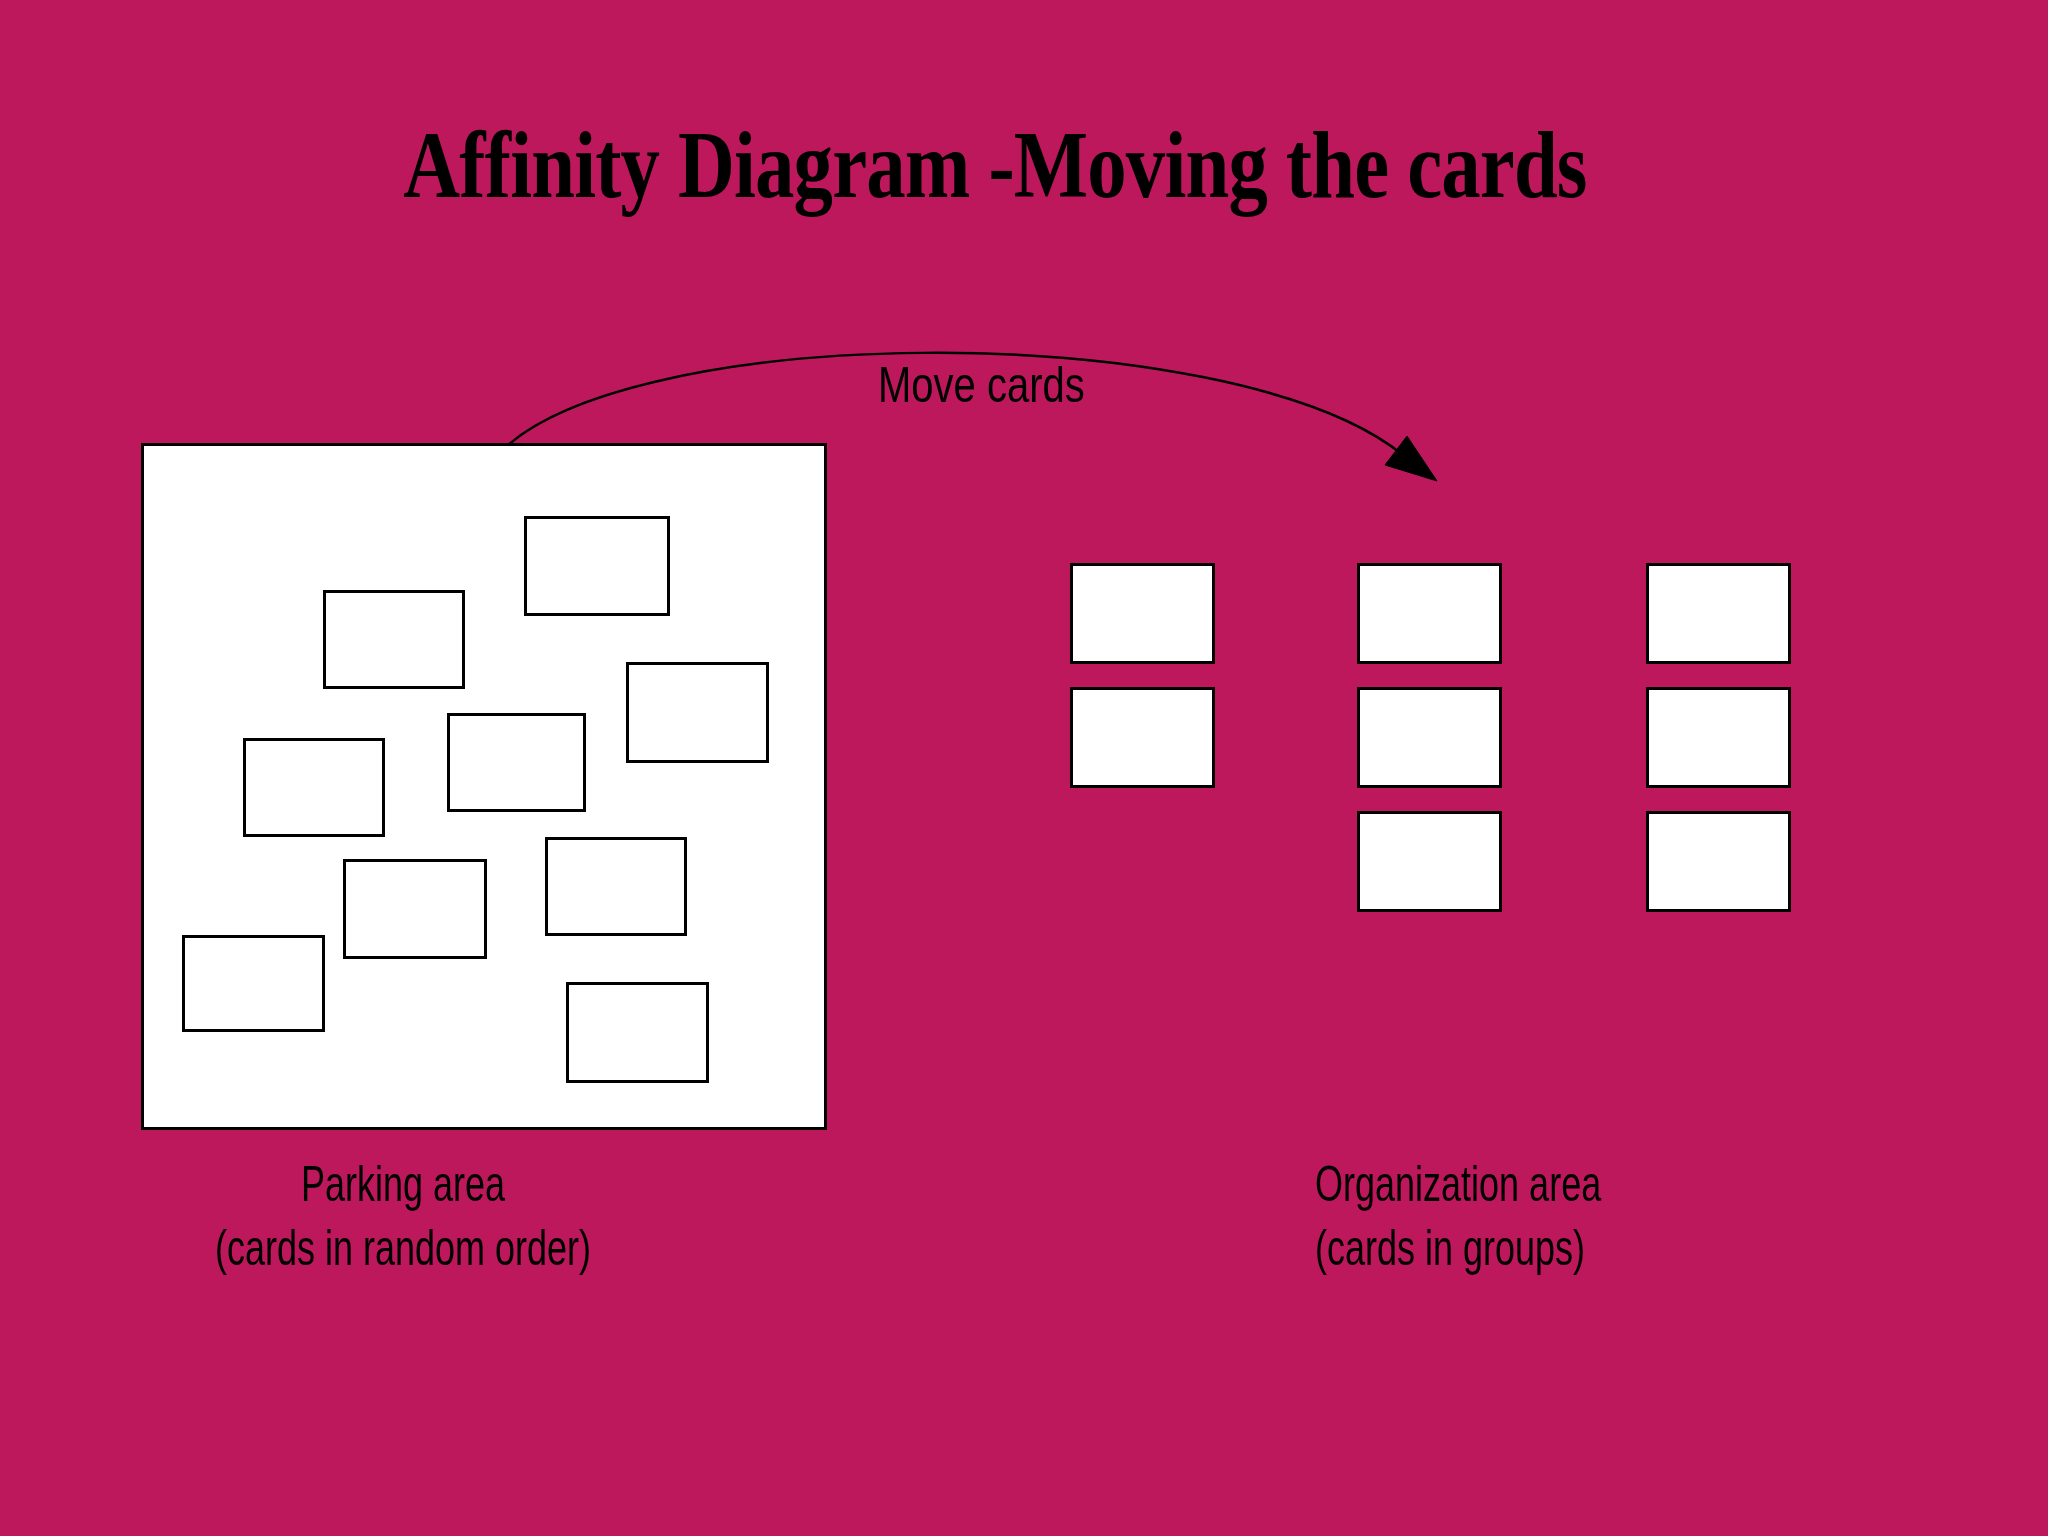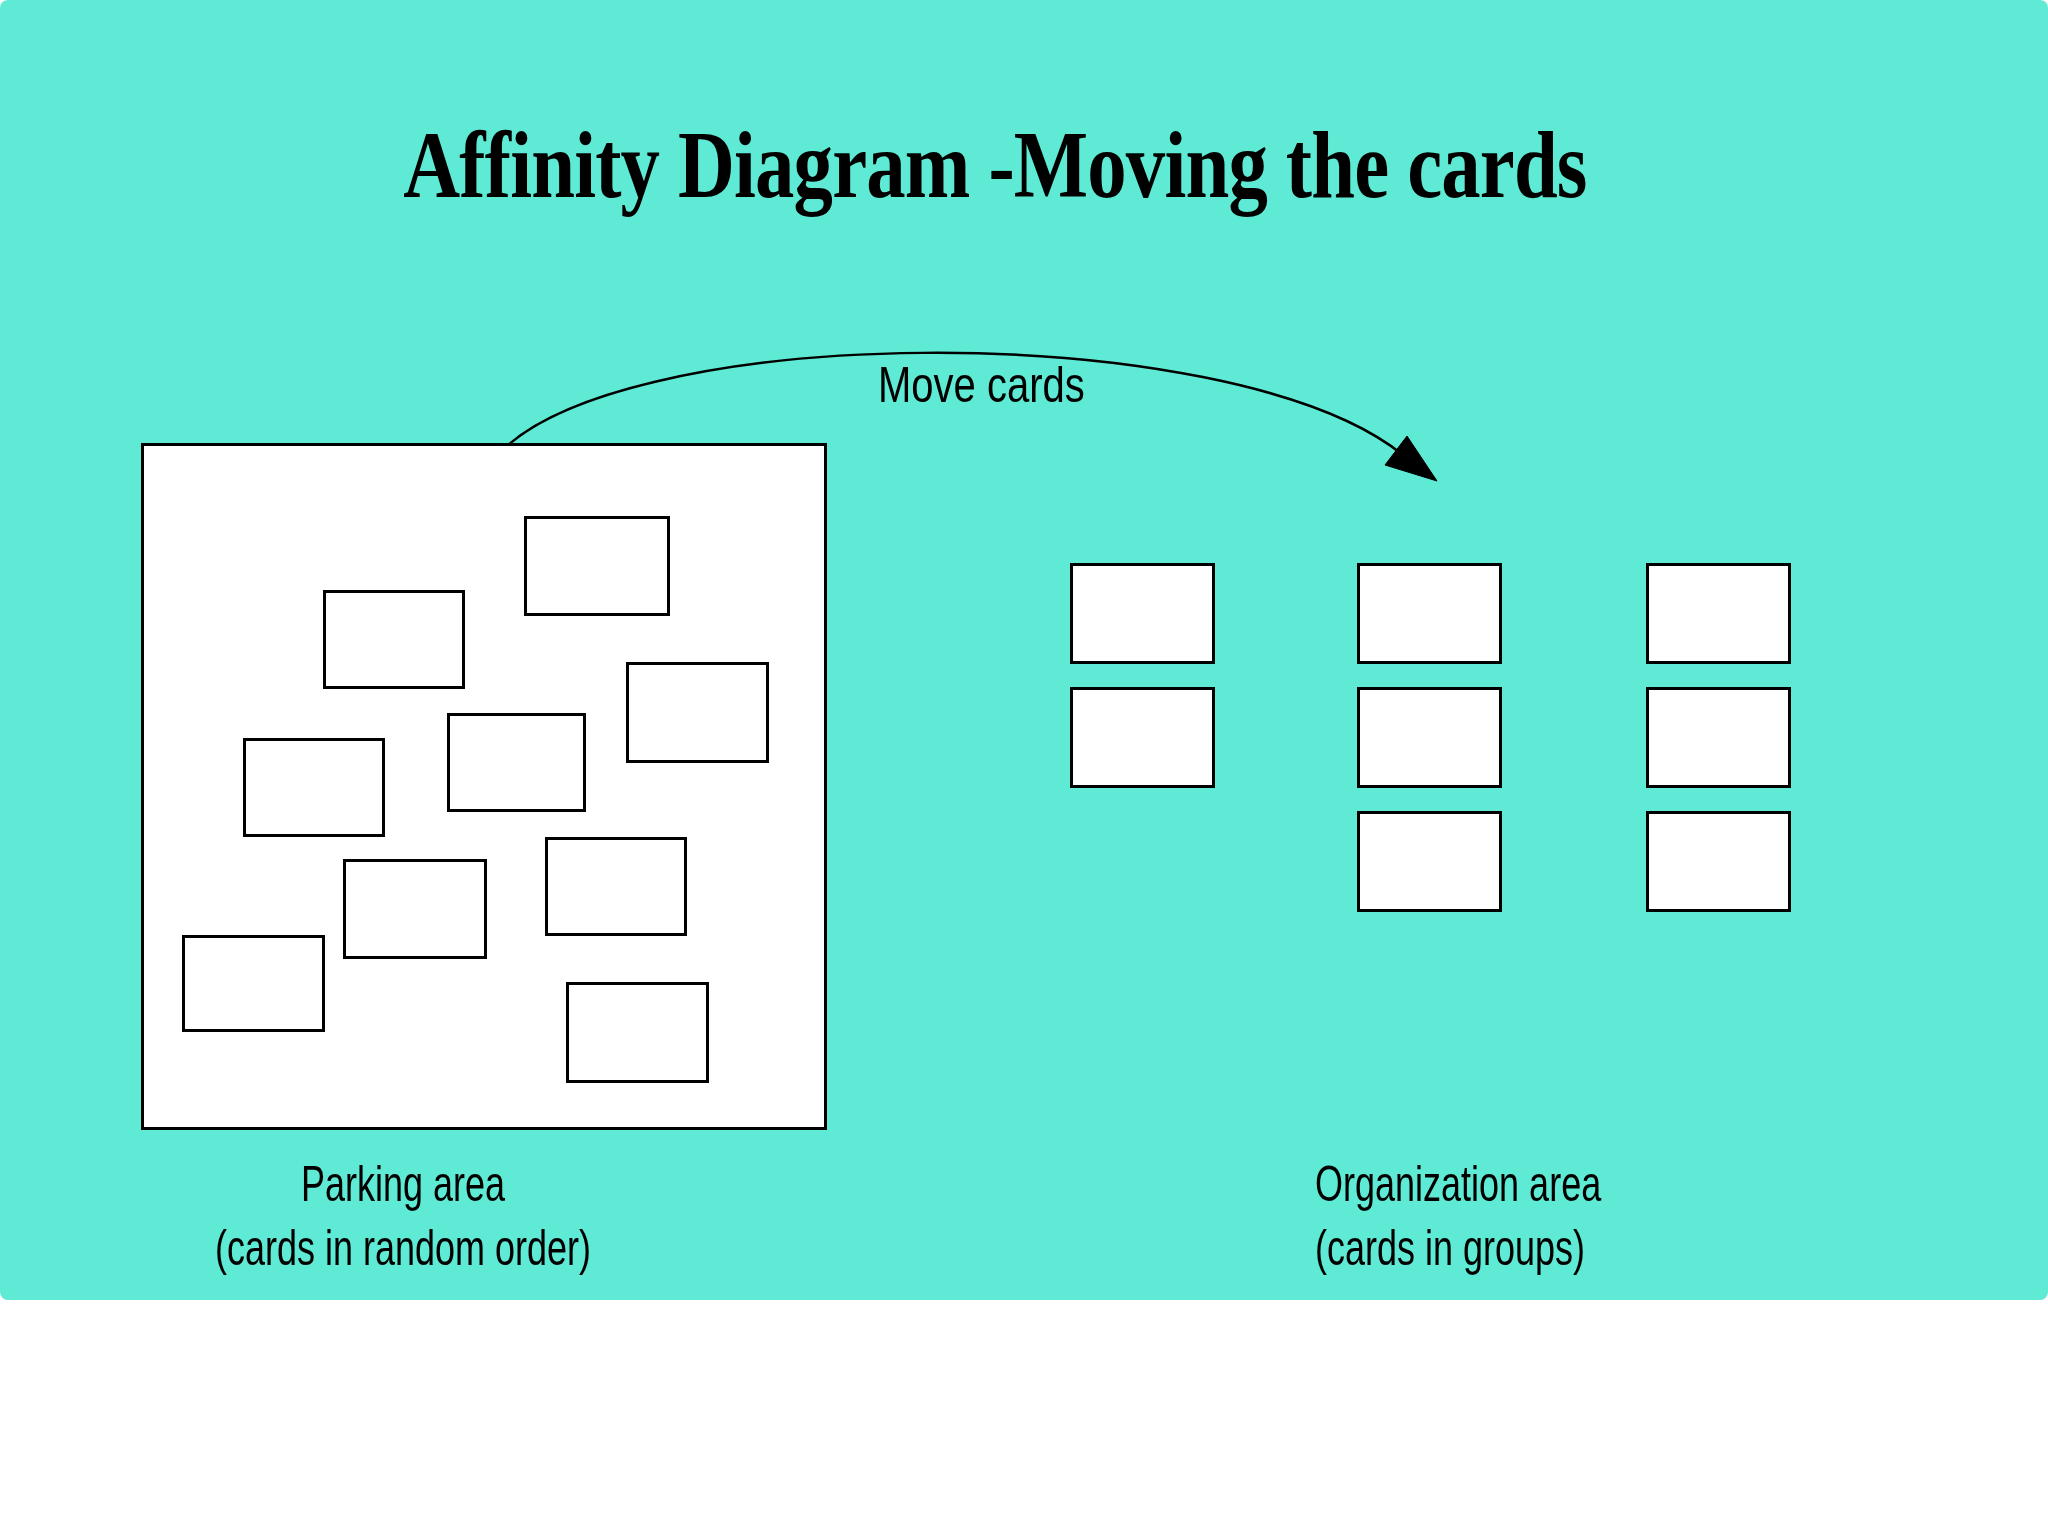--- a/index.html
+++ b/index.html
@@ -3,26 +3,25 @@
 <meta charset="utf-8">
 <style>
   html, body {
     margin: 0;
     padding: 0;
     background: #ffffff;
   }
   #canvas {
     position: relative;
     width: 2048px;
-    height: 1300px;
-    background: #5eead4;
+    height: 1536px;
+    background: #be185d;
     overflow: hidden;
     font-family: "Liberation Sans", sans-serif;
     color: #000000;
-    border-radius: 8px;
   }
   .page-title {
     position: absolute;
     top: 117px;
     left: 0;
     width: 2048px;
     text-align: center;
     font-family: "Liberation Serif", serif;
     font-weight: bold;
     font-size: 96px;

